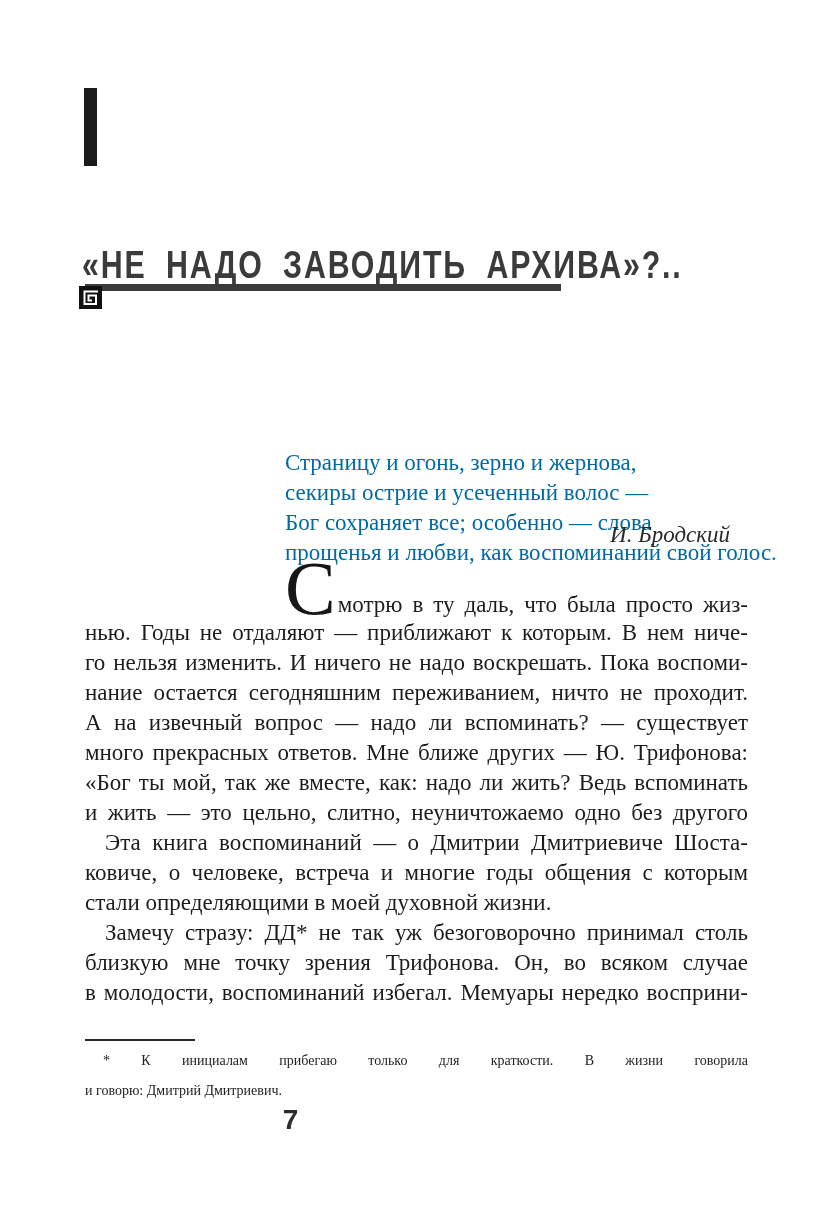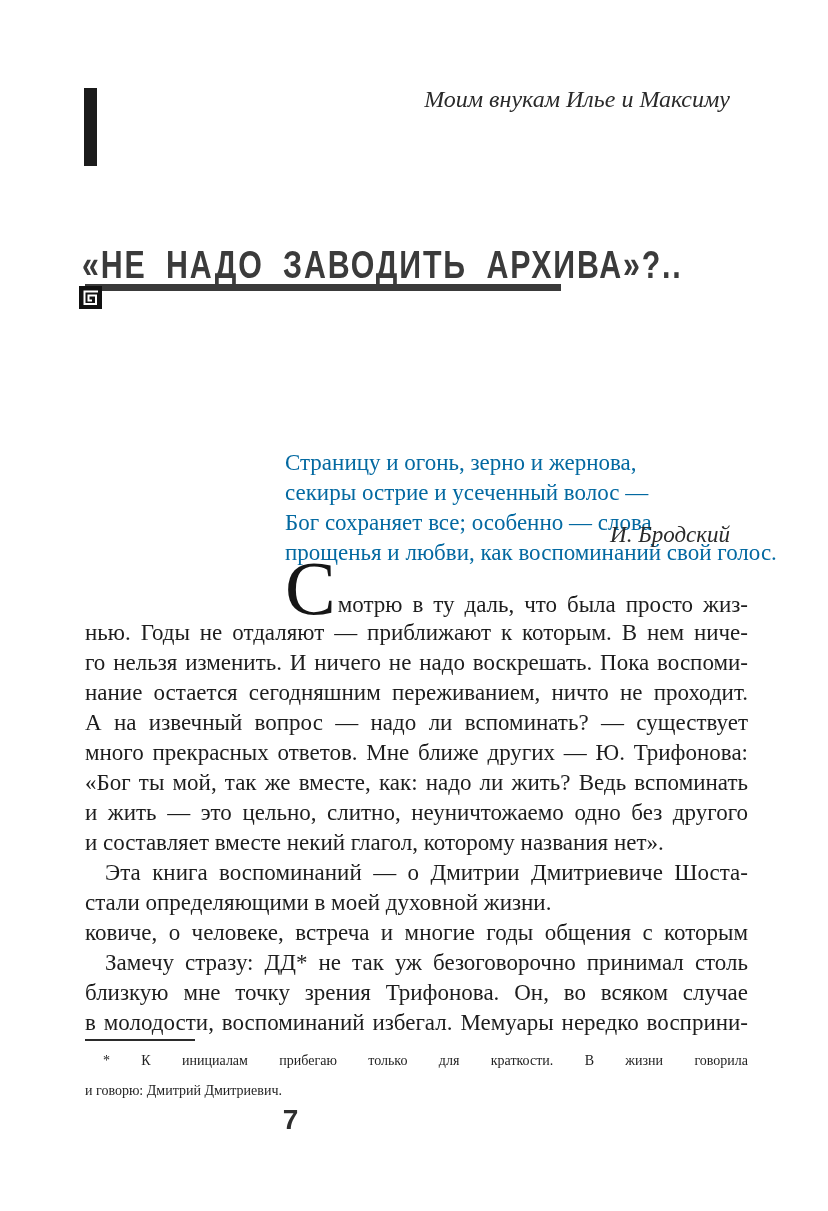--- a/index.html
+++ b/index.html
@@ -118,21 +118,20 @@
     color: #2e2e2e;
   }
 </style>
 </head>
 <body>
 
 <div class="page">
 
   <div class="part-bar"></div>
 
-  <div class="dedication">Моим внукам Илье и Максиму</div>
 
   <h1 class="chapter-title">«НЕ НАДО ЗАВОДИТЬ АРХИВА»?..</h1>
 
   <div class="title-rule"></div>
 
   <span class="title-ornament">
     <svg width="23" height="23" viewBox="0 0 23 23" xmlns="http://www.w3.org/2000/svg">
       <rect x="0" y="0" width="23" height="23" fill="#111111"></rect>
       <path d="M19 5.5 H5.5 V18 H17 V9.5 H9.5 V14.5 H13" fill="none" stroke="#ffffff" stroke-width="2"></path>
     </svg>
@@ -154,28 +153,27 @@
         <span class="initial">С</span><span>мотрю в ту даль, что была просто жиз-</span>
       </div>
       <div>
           <div class="tline">нью. Годы не отдаляют — приближают к которым. В нем ниче-</div>
           <div class="tline">го нельзя изменить. И ничего не надо воскрешать. Пока воспоми-</div>
           <div class="tline">нание остается сегодняшним переживанием, ничто не проходит.</div>
           <div class="tline">А на извечный вопрос — надо ли вспоминать? — существует</div>
           <div class="tline">много прекрасных ответов. Мне ближе других — Ю. Трифонова:</div>
           <div class="tline">«Бог ты мой, так же вместе, как: надо ли жить? Ведь вспоминать</div>
           <div class="tline">и жить — это цельно, слитно, неуничтожаемо одно без другого</div>
-          <div class="tline tline-last">и составляет вместе некий глагол, которому названия нет».</div>
         </div>
     </div>
 
     <div class="indented">
         <div class="tline">Эта книга воспоминаний — о Дмитрии Дмитриевиче Шоста-</div>
+        <div class="tline">ковиче, о человеке, встреча и многие годы общения с которым</div>
         <div class="tline tline-last">стали определяющими в моей духовной жизни.</div>
-        <div class="tline">ковиче, о человеке, встреча и многие годы общения с которым</div>
       </div>
 
     <div class="indented">
         <div class="tline">Замечу стразу: ДД* не так уж безоговорочно принимал столь</div>
         <div class="tline">близкую мне точку зрения Трифонова. Он, во всяком случае</div>
         <div class="tline">в молодости, воспоминаний избегал. Мемуары нередко восприни-</div>
       </div>
 
   </div>
 

